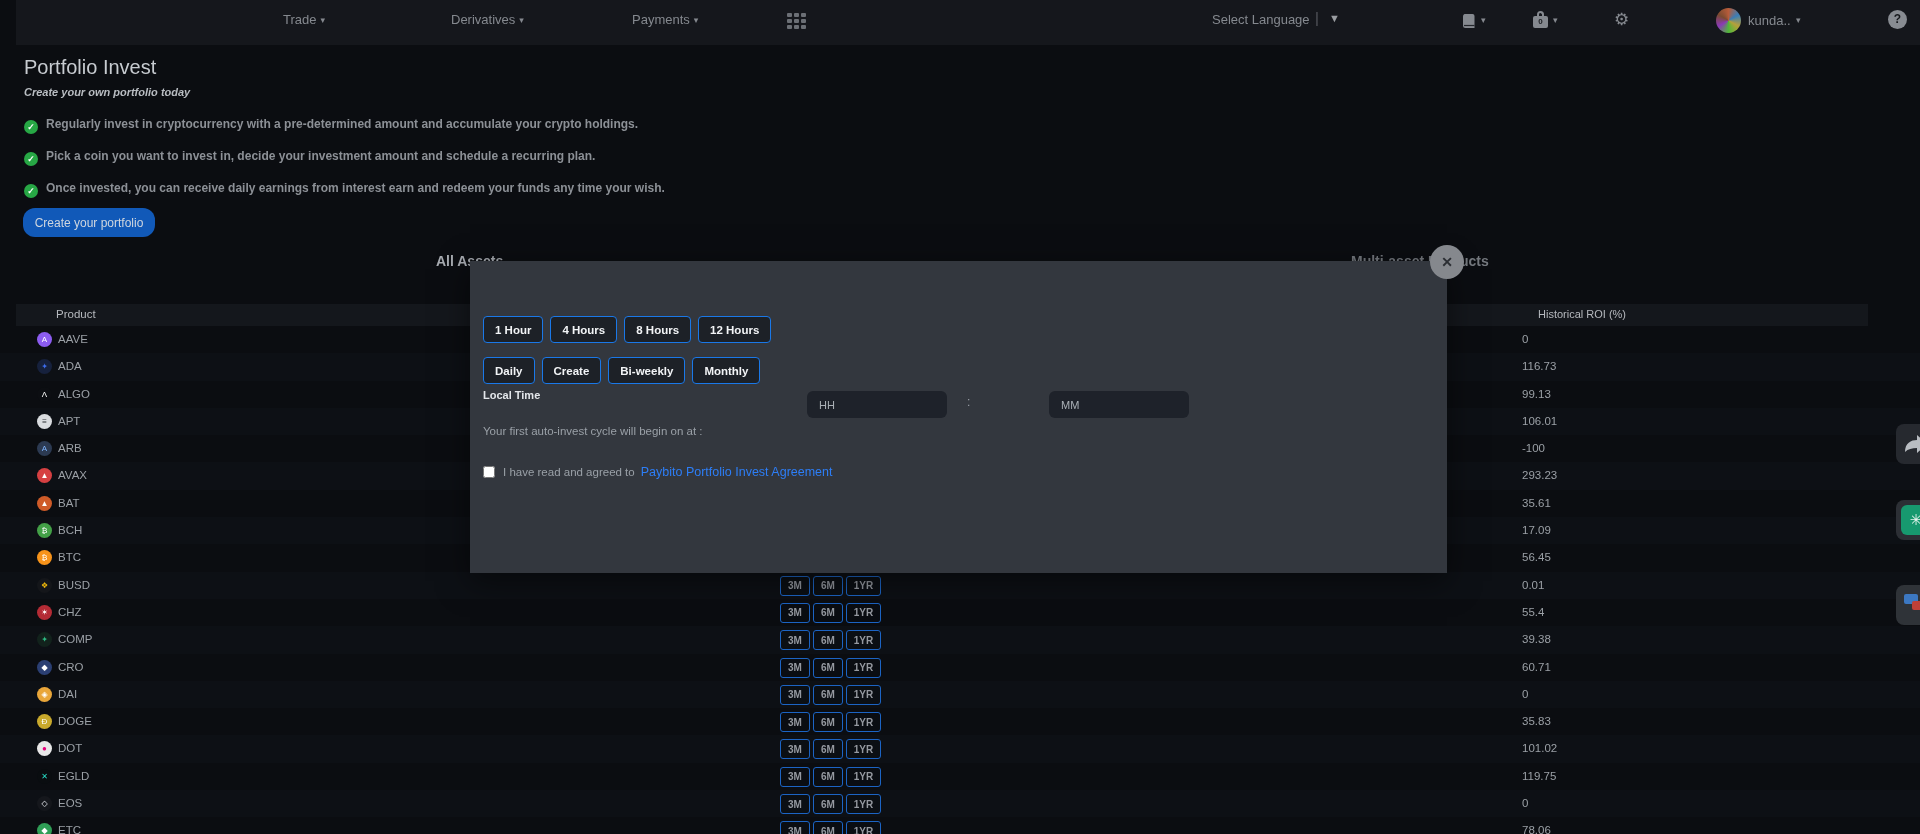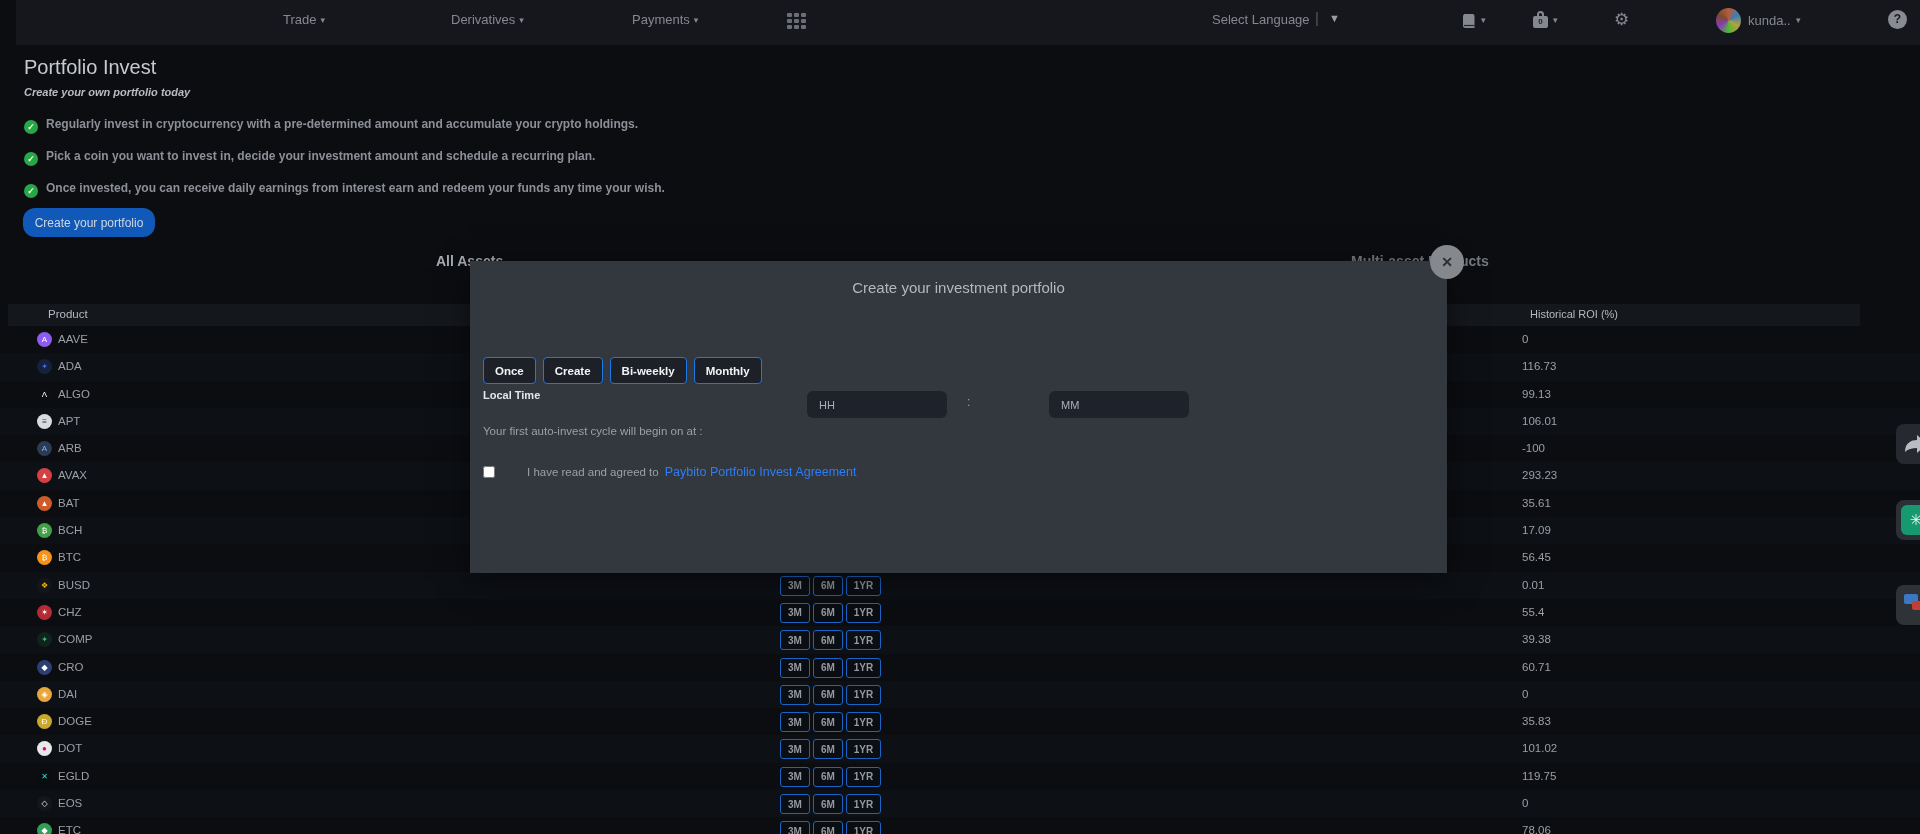--- a/index.html
+++ b/index.html
@@ -41,21 +41,21 @@
                  font-size:9px; text-align:center; line-height:14px; margin-right:8px; vertical-align:-2px; }
   .b1 { top:117px; } .b2 { top:149px; } .b3 { top:181px; }
   .cta-btn { position:absolute; left:23px; top:208px; width:132px; height:29px; background:#1159b8; border:none;
              border-radius:12px; color:#cfd6df; font-size:12px; cursor:pointer; font-family:inherit; }
 
   
   .tab-all { position:absolute; left:436px; top:253px; font-size:14px; font-weight:bold; color:#a7abb1; cursor:pointer; }
   .tab-multi { position:absolute; left:1351px; top:253px; font-size:14px; font-weight:bold; color:#74787e; cursor:pointer; }
 
   
-  .thead { position:absolute; left:8px; top:304px; width:1852px; height:22px; background:#14171c; }
+  .thead { position:absolute; left:16px; top:304px; width:1852px; height:22px; background:#14171c; }
   .th-product { position:absolute; left:40px; top:4px; font-size:11.5px; color:#b6b9be; }
   .th-roi { position:absolute; left:1522px; top:4px; font-size:11px; color:#b6b9be; }
   .tbody { position:absolute; left:0; top:326px; width:1920px; }
   .trow { position:relative; width:1920px; height:27.3px; }
   .trow:nth-child(even) { background:#0d1015; }
   .coin { position:absolute; left:37px; top:6px; width:15px; height:15px; border-radius:50%;
           font-size:8px; text-align:center; line-height:15px; }
   .sym { position:absolute; left:58px; top:7px; font-size:11.5px; color:#9ba0a6; }
   .cell-terms { position:absolute; left:780px; top:4px; display:flex; gap:3px; }
   .term { height:20px; padding:0 7px; background:rgba(10,14,20,.5); border:1px solid #1c64c4; border-radius:3px;
@@ -72,21 +72,21 @@
              color:#f2f4f6; font-size:11.5px; font-weight:bold; cursor:pointer; font-family:inherit; }
   .local-time { position:absolute; left:13px; top:128px; font-size:11px; font-weight:bold; color:#e3e6ea; }
   .time-input { position:absolute; top:130px; width:140px; height:27px; background:#1e222a; border:none; border-radius:6px;
                 color:#e3e6ea; font-size:11px; padding-left:12px; font-family:inherit; }
   .time-input::placeholder { color:#aab0b6; }
   .hh-input { left:337px; } .mm-input { left:579px; }
   .colon { position:absolute; left:497px; top:134px; font-size:12px; color:#9aa0a7; }
   .cycle-text { position:absolute; left:13px; top:164px; font-size:11.5px; color:#9aa0a7; }
   .agree-row { position:absolute; left:13px; top:204px; display:flex; align-items:center; }
   .agree-check { width:12px; height:12px; margin:0 8px 0 0; accent-color:#fff; cursor:pointer; }
-  .agree-label { font-size:11.5px; color:#9aa0a7;margin-left:24px; }
+  .agree-label { font-size:11.5px; color:#9aa0a7; }
   .agree-link { font-size:12.5px; color:#2d7ef7; margin-left:6px; cursor:pointer; text-decoration:none; }
   .invest-btn { position:absolute; left:29px; top:247px; width:915px; height:30px; background:#1562cf; border:none;
                 border-radius:3px; color:#d3dae2; font-size:12px; cursor:pointer; font-family:inherit; }
   .modal-close { position:absolute; left:1430px; top:245px; width:34px; height:34px; border-radius:50%; background:#85888d;
                  border:none; color:#2b2e33; font-size:14px; font-weight:bold; z-index:11; cursor:pointer; line-height:34px; text-align:center; }
 
   
   .float-btn { position:absolute; left:1896px; width:40px; height:40px; background:#26292f; border-radius:8px; z-index:20; cursor:pointer; }
   .fb-share { top:424px; }
   .fb-gpt { top:500px; background:#2c2f35; }
@@ -337,23 +337,28 @@
       <span class="cell-terms">
         <button class="term">3M</button>
         <button class="term">6M</button>
         <button class="term">1YR</button>
       </span>
       <span class="cell-roi">78.06</span>
     </div>
   </div>
 
 <div class="modal">
-  <div class="modal-title">Create your investment portfolio</div>
+  <div class="opt-row hours-row" id="hours-row">
+      <button class="opt-btn">1 Hour</button>
+      <button class="opt-btn">4 Hours</button>
+      <button class="opt-btn">8 Hours</button>
+      <button class="opt-btn">12 Hours</button>
+    </div>
   <div class="opt-row freq-row" id="freq-row">
-      <button class="opt-btn">Once</button>
+      <button class="opt-btn">Daily</button>
       <button class="opt-btn">Create</button>
       <button class="opt-btn">Bi-weekly</button>
       <button class="opt-btn">Monthly</button>
     </div>
   <div class="local-time">Local Time</div>
   <input class="time-input hh-input" placeholder="HH" style="">
   <span class="colon">:</span>
   <input class="time-input mm-input" placeholder="MM" style="">
   <div class="cycle-text">Your first auto-invest cycle will begin on at :</div>
   <div class="agree-row">

